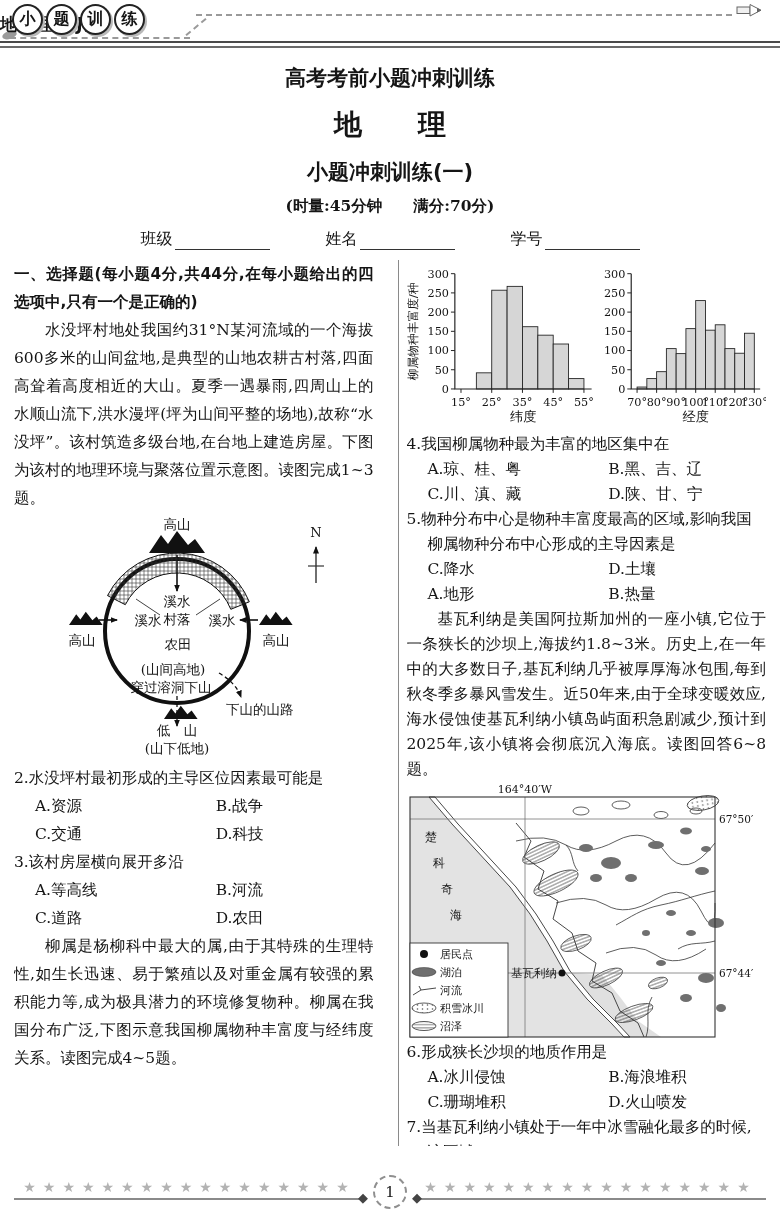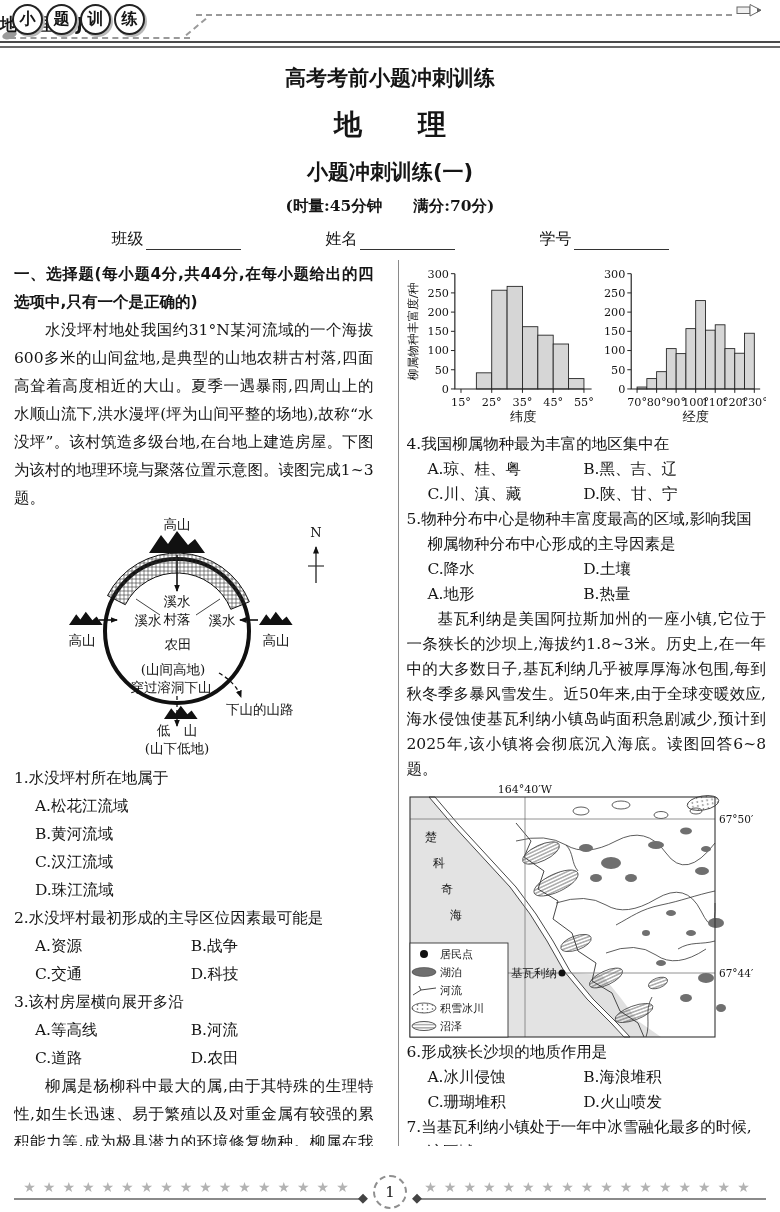--- a/index.html
+++ b/index.html
@@ -22,33 +22,33 @@
   .double-rule{position:absolute;top:41px;left:0;right:0;height:3px;
     border-top:2px solid #4a4a4a;border-bottom:2px solid #6a6a6a;}
   
   .title-main{margin-top:18px;text-align:center;font-size:21px;font-weight:bold;
     font-family:"DejaVu Sans","Liberation Sans",sans-serif;}
   .title-subject{margin-top:14px;text-align:center;font-size:28px;font-weight:bold;
     font-family:"DejaVu Sans","Liberation Sans",sans-serif;}
   .title-sub{margin-top:14px;text-align:center;font-size:21px;font-weight:bold;
     font-family:"DejaVu Sans","Liberation Sans",sans-serif;}
   .title-meta{margin-top:10px;text-align:center;font-size:15.5px;font-weight:bold;}
-  .fields{margin-top:12px;display:flex;justify-content:center;gap:85px;font-size:16px;}
+  .fields{margin-top:12px;display:flex;justify-content:center;gap:56px;font-size:16px;}
   .field{display:flex;align-items:flex-end;}
   .blank{display:inline-block;width:95px;border-bottom:1.5px solid #333;height:1.15em;margin-left:2px;}
   
   .columns{display:flex;margin-top:10px;padding:0 14px;align-items:stretch;}
   .col{width:372px;height:886px;overflow:hidden;}
   .col.left{padding-right:24px;font-size:15.5px;line-height:28px;}
   .col.right{padding-left:8px;font-size:15.5px;line-height:25px;}
   .divider{width:1px;background:#8a8a8a;}
   .section{text-align:justify;font-family:"DejaVu Sans","Liberation Sans",sans-serif;font-weight:bold;}
   .passage{text-align:justify;text-indent:2em;}
   .q-stem{padding-left:1.35em;text-indent:-1.35em;}
-  .opt-row{display:flex;padding-left:1.35em;}
+  .opt-row{display:flex;padding-left:1.35em;gap:25px;}
   .opt-row .opt:first-child{width:46%;}
   .opt-single{padding-left:1.35em;}
   .diagram-svg,.map-svg{display:block;margin:1px auto;}
   .charts{display:flex;justify-content:space-between;margin-top:2px;margin-bottom:4px;}
   svg text{font-family:"DejaVu Serif","Liberation Serif",serif;fill:#151515;}
   
   .footer{position:absolute;left:14px;right:14px;bottom:12px;display:flex;align-items:flex-end;gap:6px;}
   .f-side{flex:1;}
   .stars{text-align:center;color:#b3b3b3;font-size:14px;letter-spacing:7px;white-space:nowrap;
     overflow:hidden;margin-bottom:3px;font-family:"DejaVu Sans","Liberation Sans",sans-serif;}
@@ -157,27 +157,20 @@
 
         <use href="#mtn" transform="translate(150,206) scale(0.6)"></use>
         <text x="163" y="222" text-anchor="middle" font-size="13.5">低　山</text>
         <text x="163" y="240" text-anchor="middle" font-size="13.5">(山下低地)</text>
 
         <text x="302" y="24" text-anchor="middle" font-size="13">N</text>
         <line x1="302" y1="70" x2="302" y2="34" stroke="#333" stroke-width="1.4" marker-end="url(#ah)"></line>
         <line x1="294" y1="53" x2="310" y2="53" stroke="#333" stroke-width="1.2"></line>
       </svg>
 
-      <div class="question">
-        <div class="q-stem"><span>1.</span><span>水没坪村所在地属于</span></div>
-        <div class="opt-single">A.松花江流域</div>
-        <div class="opt-single">B.黄河流域</div>
-        <div class="opt-single">C.汉江流域</div>
-        <div class="opt-single">D.珠江流域</div>
-      </div>
 
       <div class="question">
         <div class="q-stem"><span>2.</span><span>水没坪村最初形成的主导区位因素最可能是</span></div>
         <div class="opt-row">
             <span class="opt">A.资源</span>
             <span class="opt">B.战争</span>
           </div>
         <div class="opt-row">
             <span class="opt">C.交通</span>
             <span class="opt">D.科技</span>

